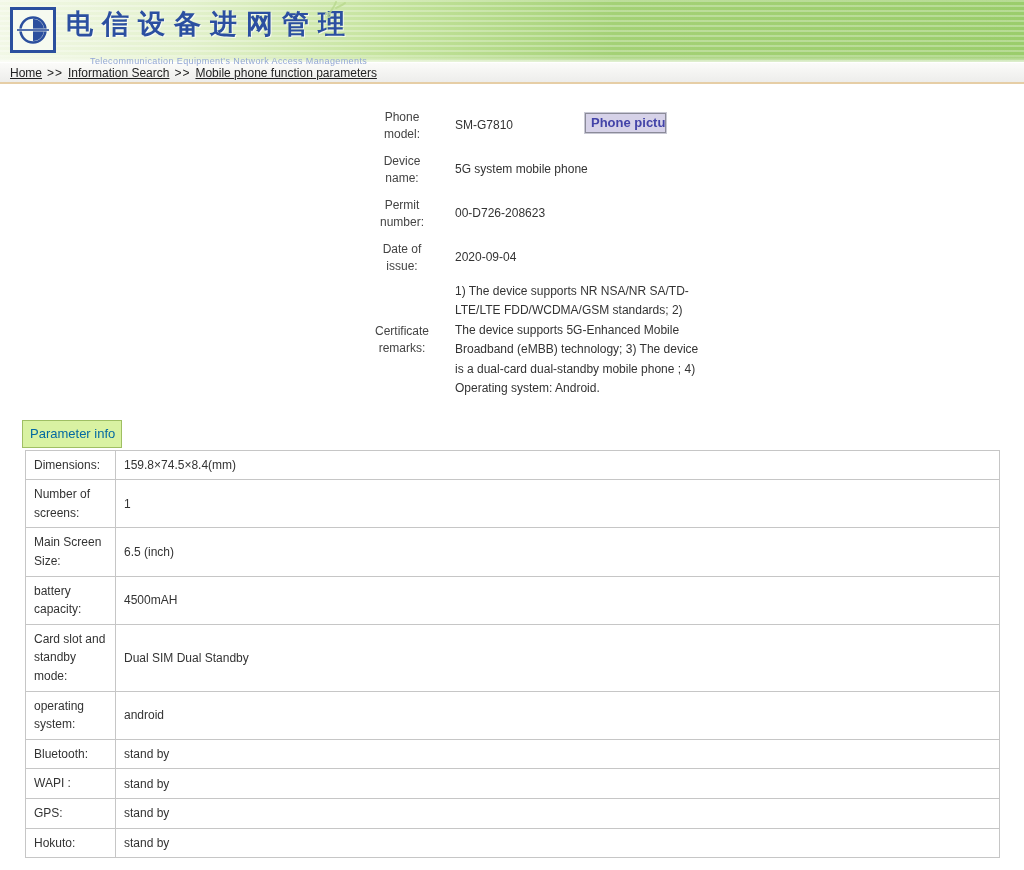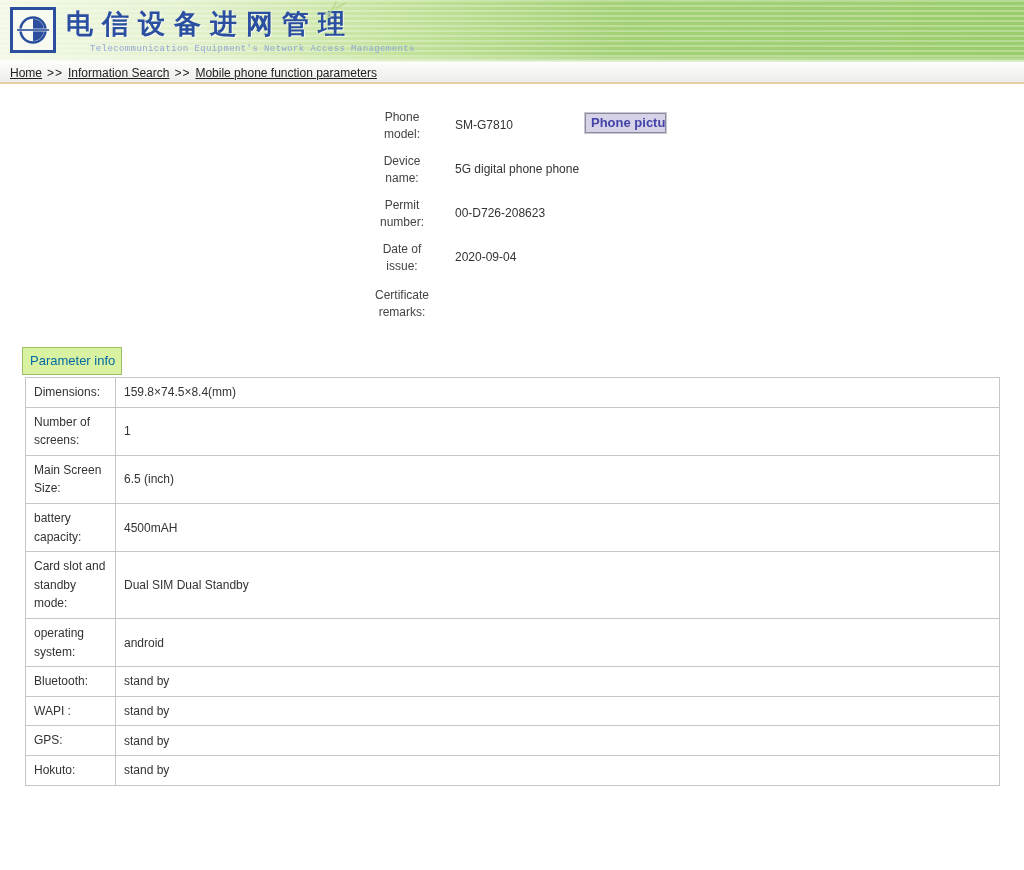--- a/index.html
+++ b/index.html
@@ -11,21 +11,21 @@
     background:linear-gradient(90deg,#f2f8e6 0%, #e3f1cd 18%, #c4e39c 38%, #a4d176 60%, #9bcd6c 100%);padding-left:42px; }
   .banner::before { content:""; position:absolute; inset:0;
     background:repeating-linear-gradient(0deg, rgba(255,255,255,.28) 0 2px, rgba(255,255,255,0) 2px 5px); }
   .banner::after { content:""; position:absolute; left:0; right:0; bottom:0; height:5px;
     background:linear-gradient(rgba(255,255,255,.1), rgba(255,255,255,.55)); }
   .logo-box { position:absolute; left:10px; top:7px; width:46px; height:46px;
     background:#f6faf0; border:3px solid #2b4f9e; display:flex; align-items:center; justify-content:center; z-index:2; }
   .title-wrap { position:absolute; left:66px; top:6px; z-index:2; }
   .title-cn { font-size:27px; font-weight:bold; color:#2b4fa0; letter-spacing:9px; white-space:nowrap;
     text-shadow:1px 1px 0 rgba(255,255,255,.7); }
-  .title-en { font-size:9px; color:#93a7d4; letter-spacing:.4px; margin-top:2px; margin-left:24px;font-family:Liberation Mono, monospace; }
+  .title-en { font-size:9px; color:#93a7d4; letter-spacing:.4px; margin-top:14px; margin-left:24px; }
   .sprout { position:absolute; left:322px; top:0; z-index:2; opacity:.8; }
 
   
   .crumbbar { height:22px; background:linear-gradient(#fbfbf9,#ededeb);
     border-top:1px solid #ffffff; border-bottom:2px solid #e6cea6;
     display:flex; align-items:center; padding-left:10px; font-size:12px; color:#222; }
   .crumb { text-decoration:underline; color:#222; cursor:pointer; }
   .crumb-sep { margin:0 5px; letter-spacing:1px; color:#222; }
 
   
@@ -83,32 +83,33 @@
 </div>
 
 <div class="form">
   <div class="frow">
     <div class="flabel">Phone model:</div>
     <div class="fvalue">SM-G7810</div>
   </div>
   <button class="photo-btn">Phone pictu</button>
   <div class="frow">
     <div class="flabel">Device name:</div>
-    <div class="fvalue">5G digital phone phone</div>
+    <div class="fvalue">5G system mobile phone</div>
   </div>
   <div class="frow">
     <div class="flabel">Permit number:</div>
     <div class="fvalue">00-D726-208623</div>
   </div>
   <div class="frow">
     <div class="flabel">Date of issue:</div>
     <div class="fvalue">2020-09-04</div>
   </div>
   <div class="frow remarks">
     <div class="flabel">Certificate remarks:</div>
+    <div class="fvalue">1) The device supports NR NSA/NR SA/TD-LTE/LTE FDD/WCDMA/GSM standards; 2) The device supports 5G-Enhanced Mobile Broadband (eMBB) technology; 3) The device is a dual-card dual-standby mobile phone ; 4) Operating system: Android.</div>
   </div>
 </div>
 
 <div>
   <div class="tab">Parameter info</div>
 </div>
 <table class="ptable">
   <tbody>
       <tr class="short">
     <td class="lbl">Dimensions:</td>

